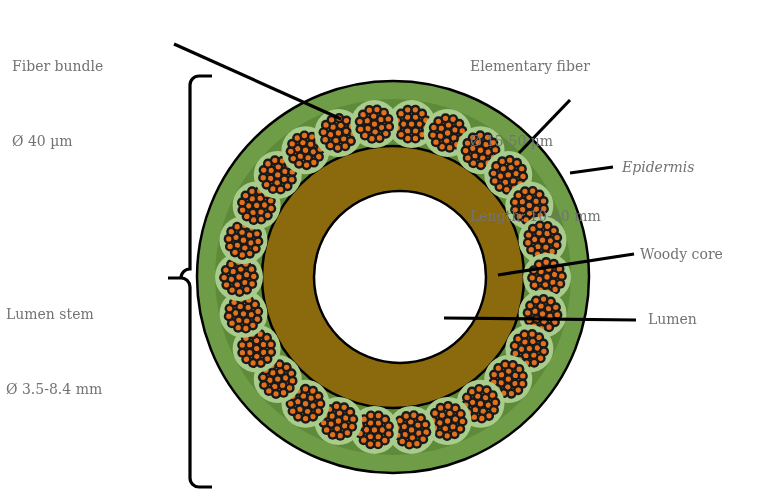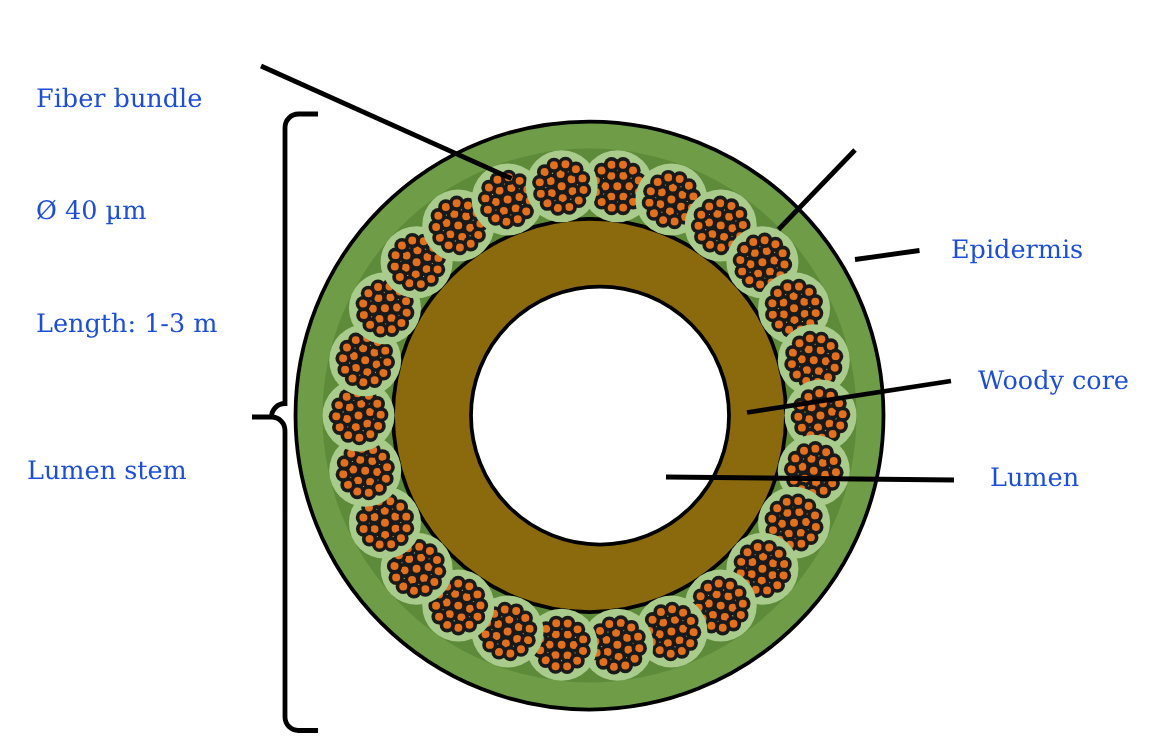--- a/index.html
+++ b/index.html
@@ -16,32 +16,31 @@
     overflow: hidden;
   }
   svg.diagram {
     position: absolute;
     left: 0; top: 0;
     width: 774px;
     height: 495px;
   }
   .lbl {
     position: absolute;
-    color: #1d4ed8;
+    color: #737373;
     font-family: "DejaVu Serif", "Liberation Serif", serif;
-    font-size: 17px;
+    font-size: 14px;
     line-height: 25px;
     white-space: pre;
-    margin-left: 12px;
   }
   .lbl-line { display: block; }
   #lbl-fiber-bundle { left: 12px;  top: 4px; }
   #lbl-elementary   { left: 470px; top: 4px; }
   #lbl-hemp-stem    { left: 6px;   top: 252px; }
-  #lbl-epidermis    { left: 622px; top: 155px; }
+  #lbl-epidermis    { left: 622px; top: 155px; font-style: italic; }
   #lbl-woody-core   { left: 640px; top: 242px; }
   #lbl-lumen        { left: 648px; top: 307px; }
 </style>
 </head>
 <body>
 
 <div id="root">
 
   <svg class="diagram" viewBox="0 0 774 495">
     <g id="stem-group">
@@ -2114,25 +2113,30 @@
         <line x1="636" y1="320" x2="444" y2="318" stroke="#000000" stroke-width="3.2" stroke-linecap="butt"></line>
       </g>
     <g id="bracket-group">
         <path d="M 212 76 H 199 A 9 9 0 0 0 190 85 V 269 A 9 9 0 0 0 181 278 M 168 278 H 181 A 9 9 0 0 1 190 287 V 478 A 9 9 0 0 0 199 487 H 212" fill="none" stroke="#000000" stroke-width="3.2" stroke-linecap="butt" stroke-linejoin="miter"></path>
       </g>
   </svg>
 
   <div class="lbl" id="lbl-fiber-bundle">
     <span class="lbl-line">Fiber bundle</span>
     <span class="lbl-line">Ø 40 µm</span>
-    <span class="lbl-line">Length: 1-3 m</span>
   </div>
 
+  <div class="lbl" id="lbl-elementary">
+    <span class="lbl-line">Elementary fiber</span>
+    <span class="lbl-line">Ø 15-50 µm</span>
+    <span class="lbl-line">Length: 10-40 mm</span>
+  </div>
 
   <div class="lbl" id="lbl-hemp-stem">
     <span class="lbl-line">Lumen stem</span>
+    <span class="lbl-line">Ø 3.5-8.4 mm</span>
   </div>
 
   <div class="lbl" id="lbl-epidermis">Epidermis</div>
   <div class="lbl" id="lbl-woody-core">Woody core</div>
   <div class="lbl" id="lbl-lumen">Lumen</div>
 
 </div>
 
 </body></html>

